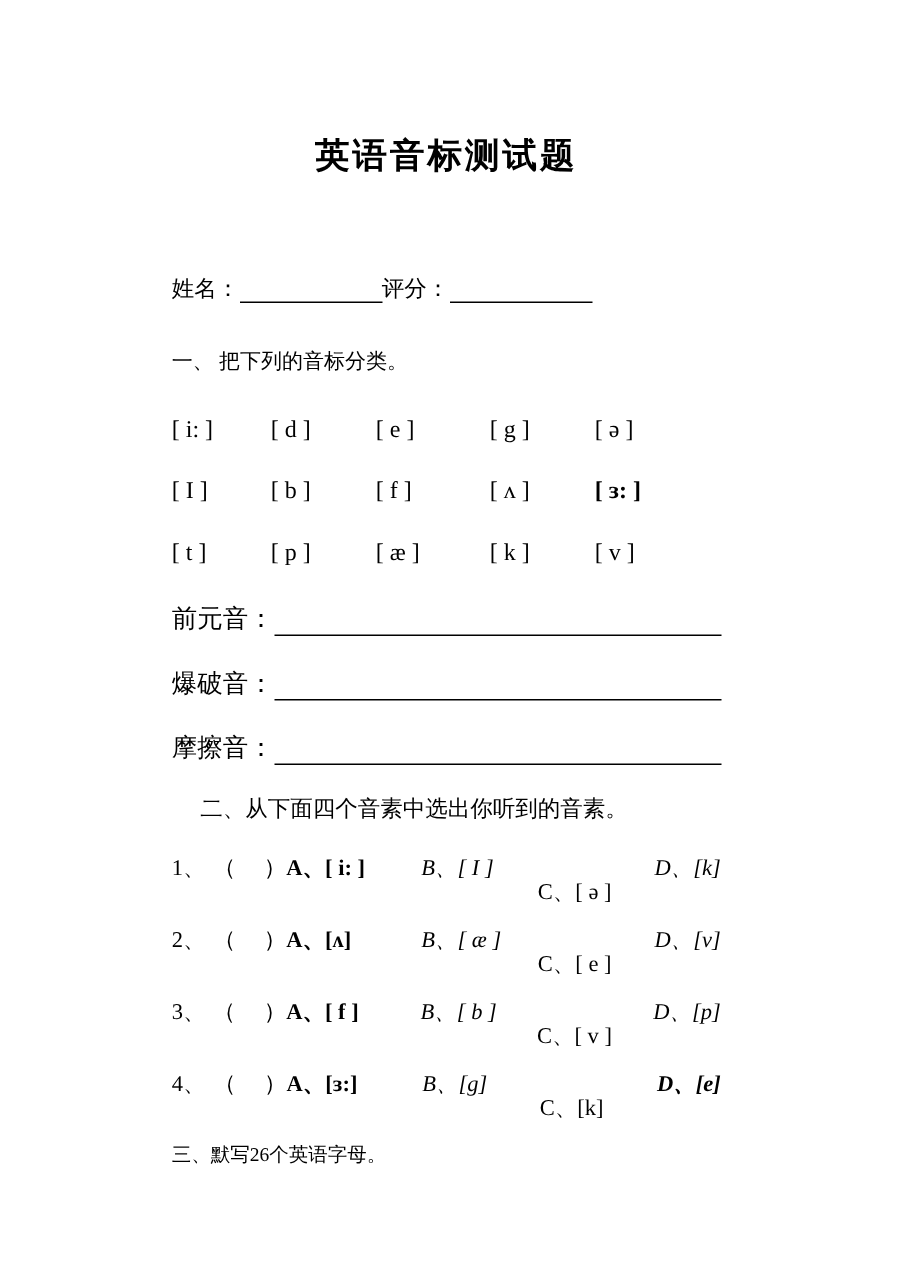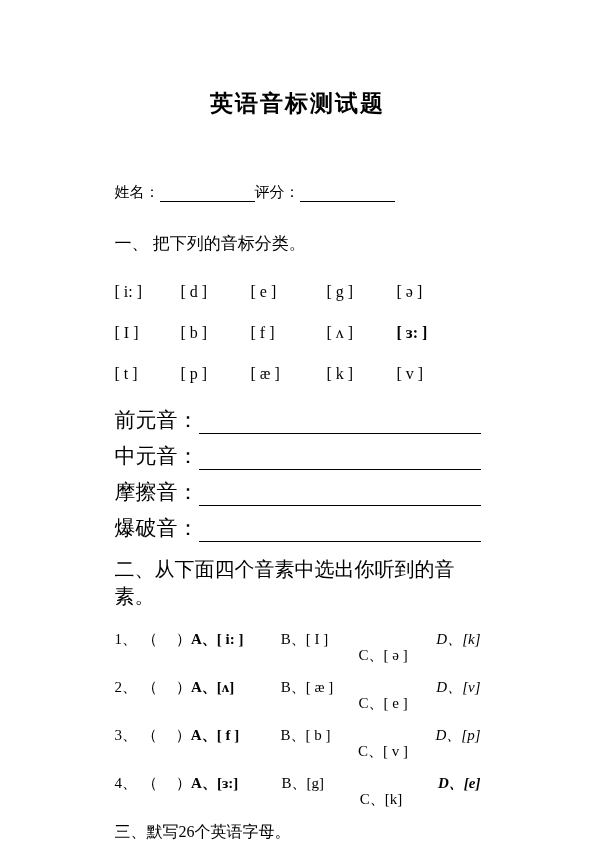--- a/index.html
+++ b/index.html
@@ -28,67 +28,68 @@
     margin-bottom: 30px;
   }
   .blank-short {
     display: inline-block;
     width: 95px;
     border-bottom: 1px solid #000;
     height: 16px;
   }
   .score-label { }
   .sec-heading {
-    font-size: 17px;
+    font-size: 14px;
     margin-bottom: 28px;
     white-space: pre;
   }
   .symbols-row {
     display: flex;
     font-size: 16px;
     margin-bottom: 23px;
     white-space: pre;
   }
   .symbols-row .sym:nth-child(1) { width: 66px; }
   .symbols-row .sym:nth-child(2) { width: 70px; }
   .symbols-row .sym:nth-child(3) { width: 76px; }
   .symbols-row .sym:nth-child(4) { width: 70px; }
   .bold { font-weight: bold; }
   .categories { margin-top: 16px; }
   .category-row {
     display: flex;
     align-items: flex-end;
-    font-size: 21px;
-    margin-bottom: 8px;
+    font-size: 17px;
+    margin-bottom: 20px;
   }
   .cat-label { flex: 0 0 auto; }
   .blank-long {
     flex: 1 1 auto;
     border-bottom: 1px solid #000;
     height: 17px;
   }
   .sec2-heading {
-    font-size: 20px;
+    font-size: 15px;
     margin-top: 14px;
     margin-bottom: 20px;
+    margin-left: 19px;
   }
   .question-row {
     display: flex;
     font-size: 15px;
     margin-bottom: 13px;
     white-space: pre;
   }
   .qnum   { width: 32px; }
   .qparen { width: 56px; }
   .opt-a  { width: 104px; font-weight: bold; }
-  .opt-b  { width: 90px; }
+  .opt-b  { width: 90px; font-style: italic; }
   .opt-c  { width: 90px; margin-top: 16px; }
   .opt-d  { flex: 1; font-style: italic; }
   .sec3-heading {
-    font-size: 16px;
+    font-size: 13px;
     margin-top: 2px;
   }
 </style>
 </head>
 <body>
 
 <div class="page">
 
   <h1 class="title">英语音标测试题</h1>
 
@@ -124,29 +125,25 @@
     <span class="sym">[ k ]</span>
     <span class="sym">[ v ]</span>
   </div>
 
   <div class="categories">
     <div class="category-row">
       <span class="cat-label">前元音：</span>
       <span class="blank-long"></span>
     </div>
     <div class="category-row">
-      <span class="cat-label">中元音：</span>
+      <span class="cat-label">爆破音：</span>
       <span class="blank-long"></span>
     </div>
     <div class="category-row">
       <span class="cat-label">摩擦音：</span>
-      <span class="blank-long"></span>
-    </div>
-    <div class="category-row">
-      <span class="cat-label">爆破音：</span>
       <span class="blank-long"></span>
     </div>
   </div>
 
   <div class="sec2-heading">二、从下面四个音素中选出你听到的音素。</div>
 
   <div class="question-row">
     <span class="qnum">1、</span>
     <span class="qparen">（     ）</span>
     <span class="opt-a">A、[ i: ]</span>

